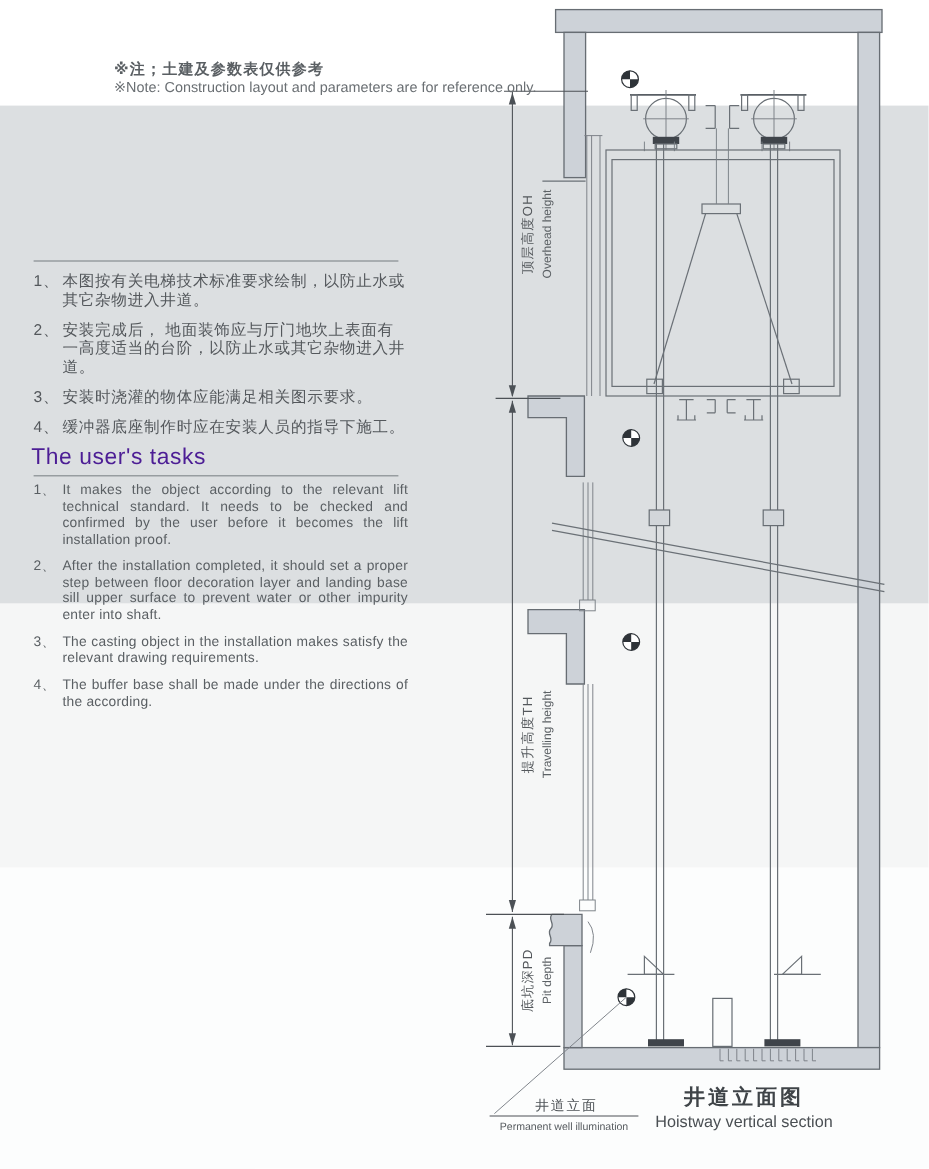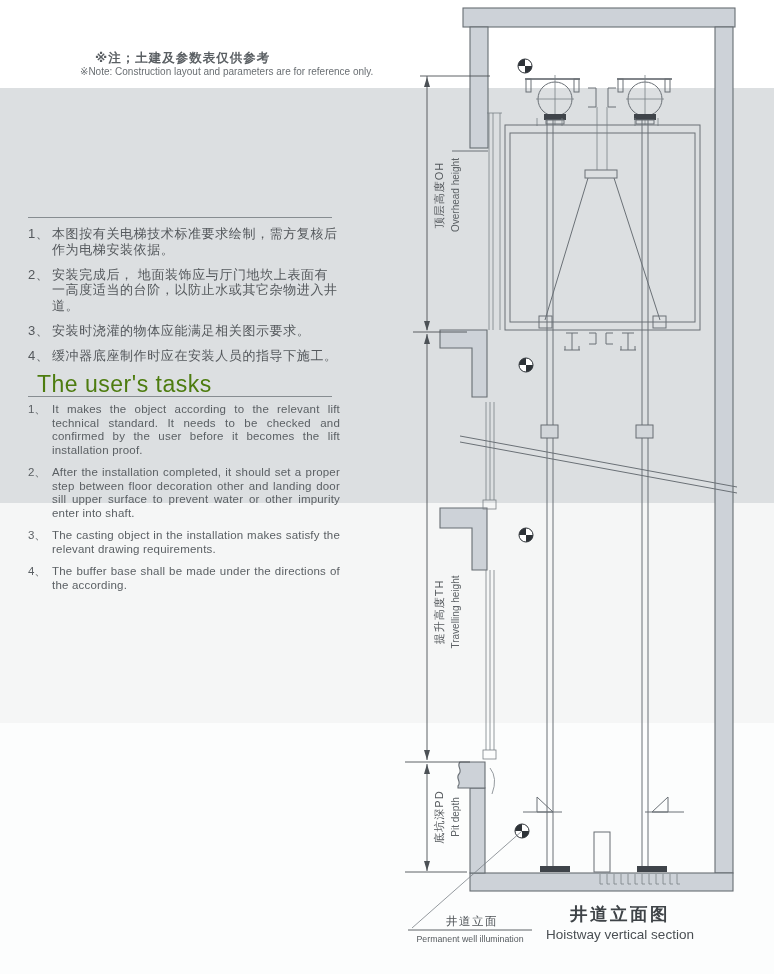--- a/index.html
+++ b/index.html
@@ -5,34 +5,34 @@
   html,body{margin:0;padding:0;background:#fff;}
   .page{position:relative;width:774px;height:974px;background:#fff;overflow:hidden;
         font-family:"Liberation Sans","DejaVu Sans",sans-serif;color:#55595d;}
   .band{position:absolute;left:0;width:774px;z-index:0;}
   .band-gray{top:88px;height:415px;background:var(--band-gray,#dcdfe1);}
   .band-light{top:503px;height:220px;background:var(--band-light,#f5f6f6);}
   .band-faint{top:723px;height:251px;background:var(--band-faint,#fcfdfd);}
   .abs{position:absolute;z-index:2;}
   
   .note-zh{left:95px;top:50px;font-size:12.5px;font-weight:bold;color:#5a5f63;letter-spacing:1px;}
-  .note-en{left:80px;top:66px;font-size:10px;color:#6a6f73;}
+  .note-en{left:95px;top:66px;font-size:12px;color:#6a6f73;}
   
   .zh-title{left:40px;top:183px;font-size:22px;color:#4b5054;letter-spacing:2.5px;font-weight:500;}
   .rule{position:absolute;left:28px;width:304px;height:0;border-top:1px solid #878d91;z-index:2;}
   .rule-zh{top:217px;} .rule-en{top:396px;}
   .list{position:absolute;left:28px;width:312px;z-index:2;}
   .zh-list{top:226px;font-size:13px;line-height:15.5px;letter-spacing:0.6px;color:#54585c;}
   .en-list{top:403px;font-size:11.5px;line-height:13.5px;letter-spacing:0.2px;color:#5a5f63;}
   .item{display:flex;margin-bottom:9px;}
   .zh-list .item{margin-bottom:9.5px;}
   .item .num{flex:0 0 24px;}
   .item .txt{flex:1;}
   .en-list .txt{text-align:justify;}
-  .en-title{left:37px;top:371px;font-size:23px;color:#4d7c0f;letter-spacing:0.5px;}
+  .en-title{left:26px;top:371px;font-size:19px;color:#4c1d95;letter-spacing:0.5px;}
   
   svg.draw{position:absolute;left:0;top:0;z-index:1;}
   .wall{fill:var(--wall-fill,#cdd2d8);stroke:#676d73;stroke-width:1.1;}
   .ln{stroke:#6a7076;stroke-width:1;fill:none;}
   .ln2{stroke:#585e64;stroke-width:1.4;fill:none;}
   .thin{stroke:#7a8086;stroke-width:0.8;fill:none;}
   .dim{stroke:#4c5156;stroke-width:0.9;fill:none;}
   .dimfill{fill:#4c5156;stroke:none;}
   .dark{fill:#3f444a;stroke:none;}
   .plate{fill:#d2d6da;stroke:#676d73;stroke-width:1;}
@@ -55,21 +55,21 @@
   <div class="band band-light"></div>
   <div class="band band-faint"></div>
 
   <div class="abs note-zh">※注；土建及参数表仅供参考</div>
   <div class="abs note-en">※Note:  Construction layout and parameters are for reference only.</div>
 
   <div class="rule rule-zh"></div>
   <div class="list zh-list">
     <div class="item">
       <span class="num">1、</span>
-      <span class="txt">本图按有关电梯技术标准要求绘制，需方复核后作为电梯安装依据。</span>
+      <span class="txt">本图按有关电梯技术标准要求绘制，以防止水或其它杂物进入井道。</span>
     </div>
     <div class="item">
       <span class="num">2、</span>
       <span class="txt">安装完成后， 地面装饰应与厅门地坎上表面有一高度适当的台阶，以防止水或其它杂物进入井道。</span>
     </div>
     <div class="item">
       <span class="num">3、</span>
       <span class="txt">安装时浇灌的物体应能满足相关图示要求。</span>
     </div>
     <div class="item">
@@ -80,21 +80,21 @@
 
   <div class="abs en-title">The user's tasks</div>
   <div class="rule rule-en"></div>
   <div class="list en-list">
     <div class="item">
       <span class="num">1、</span>
       <span class="txt">It makes the object according to the relevant lift technical standard.  It needs to be checked and confirmed by the user before it becomes the lift installation proof.</span>
     </div>
     <div class="item">
       <span class="num">2、</span>
-      <span class="txt">After the installation completed, it should set a proper step between floor decoration other and landing door sill upper surface to prevent water or other impurity enter into shaft.</span>
+      <span class="txt">After the installation completed, it should set a proper step between floor decoration layer and landing base sill upper surface to prevent water or other impurity enter into shaft.</span>
     </div>
     <div class="item">
       <span class="num">3、</span>
       <span class="txt">The casting object in the installation makes satisfy the relevant drawing requirements.</span>
     </div>
     <div class="item">
       <span class="num">4、</span>
       <span class="txt">The buffer base shall be made under the directions of the according.</span>
     </div>
   </div>

